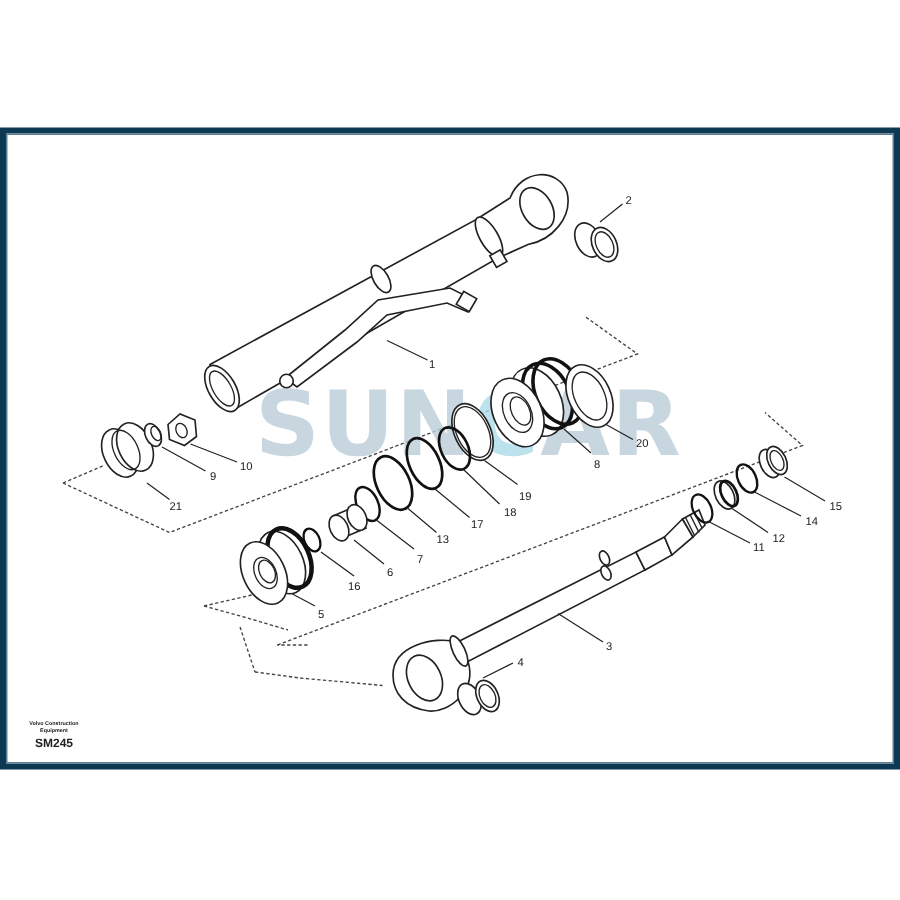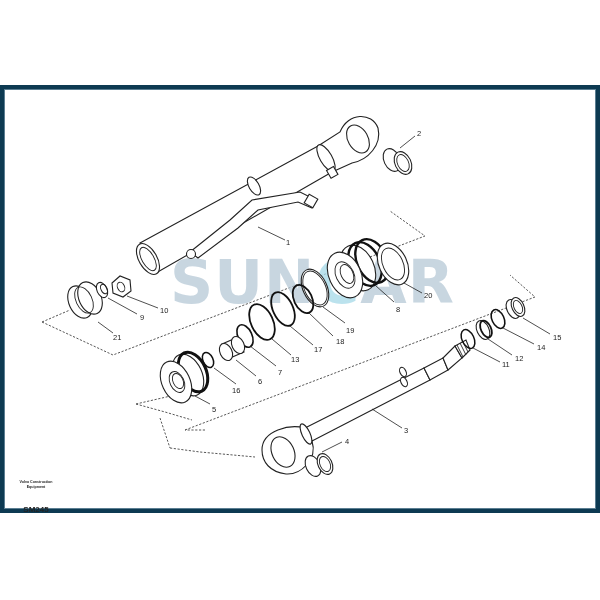--- a/index.html
+++ b/index.html
@@ -16,21 +16,21 @@
     .lbl { font-family: "Liberation Sans", sans-serif; font-size: 7.5px; fill: #222; }
     .part { fill: #fff; stroke: #222; stroke-width: 1.1; }
     .thin { fill: none; stroke: #222; stroke-width: 0.9; }
     .dash { fill: none; stroke: #444; stroke-width: 0.9; stroke-dasharray: 2.2 1.6; }
     .leader { stroke: #222; stroke-width: 0.8; fill: none; }
     .thick { fill: none; stroke: #111; stroke-width: 2.4; }
     .wm { font-family: "DejaVu Sans", sans-serif; font-weight: bold; font-size: 60px; fill: #b9cbd8; opacity: 0.78; letter-spacing: 1px; }
     .wm-c { fill: #a9dbe9; }
     .caption { position: absolute; left: 6px; top: 480px; width: 60px; text-align: center; color: #222; }
     .caption .small { font-size: 3.6px; line-height: 5px; font-weight: bold; }
-    .caption .code { font-size: 8px; font-weight: bold; margin-top: 15px; }
+    .caption .code { font-size: 8px; font-weight: bold; margin-top: 1px; }
   </style>
 </head>
 <body>
 
 <div class="frame">
   <div class="frame-inner"></div>
 </div>
 
 <svg class="diagram" viewBox="0 0 600 600">
 

